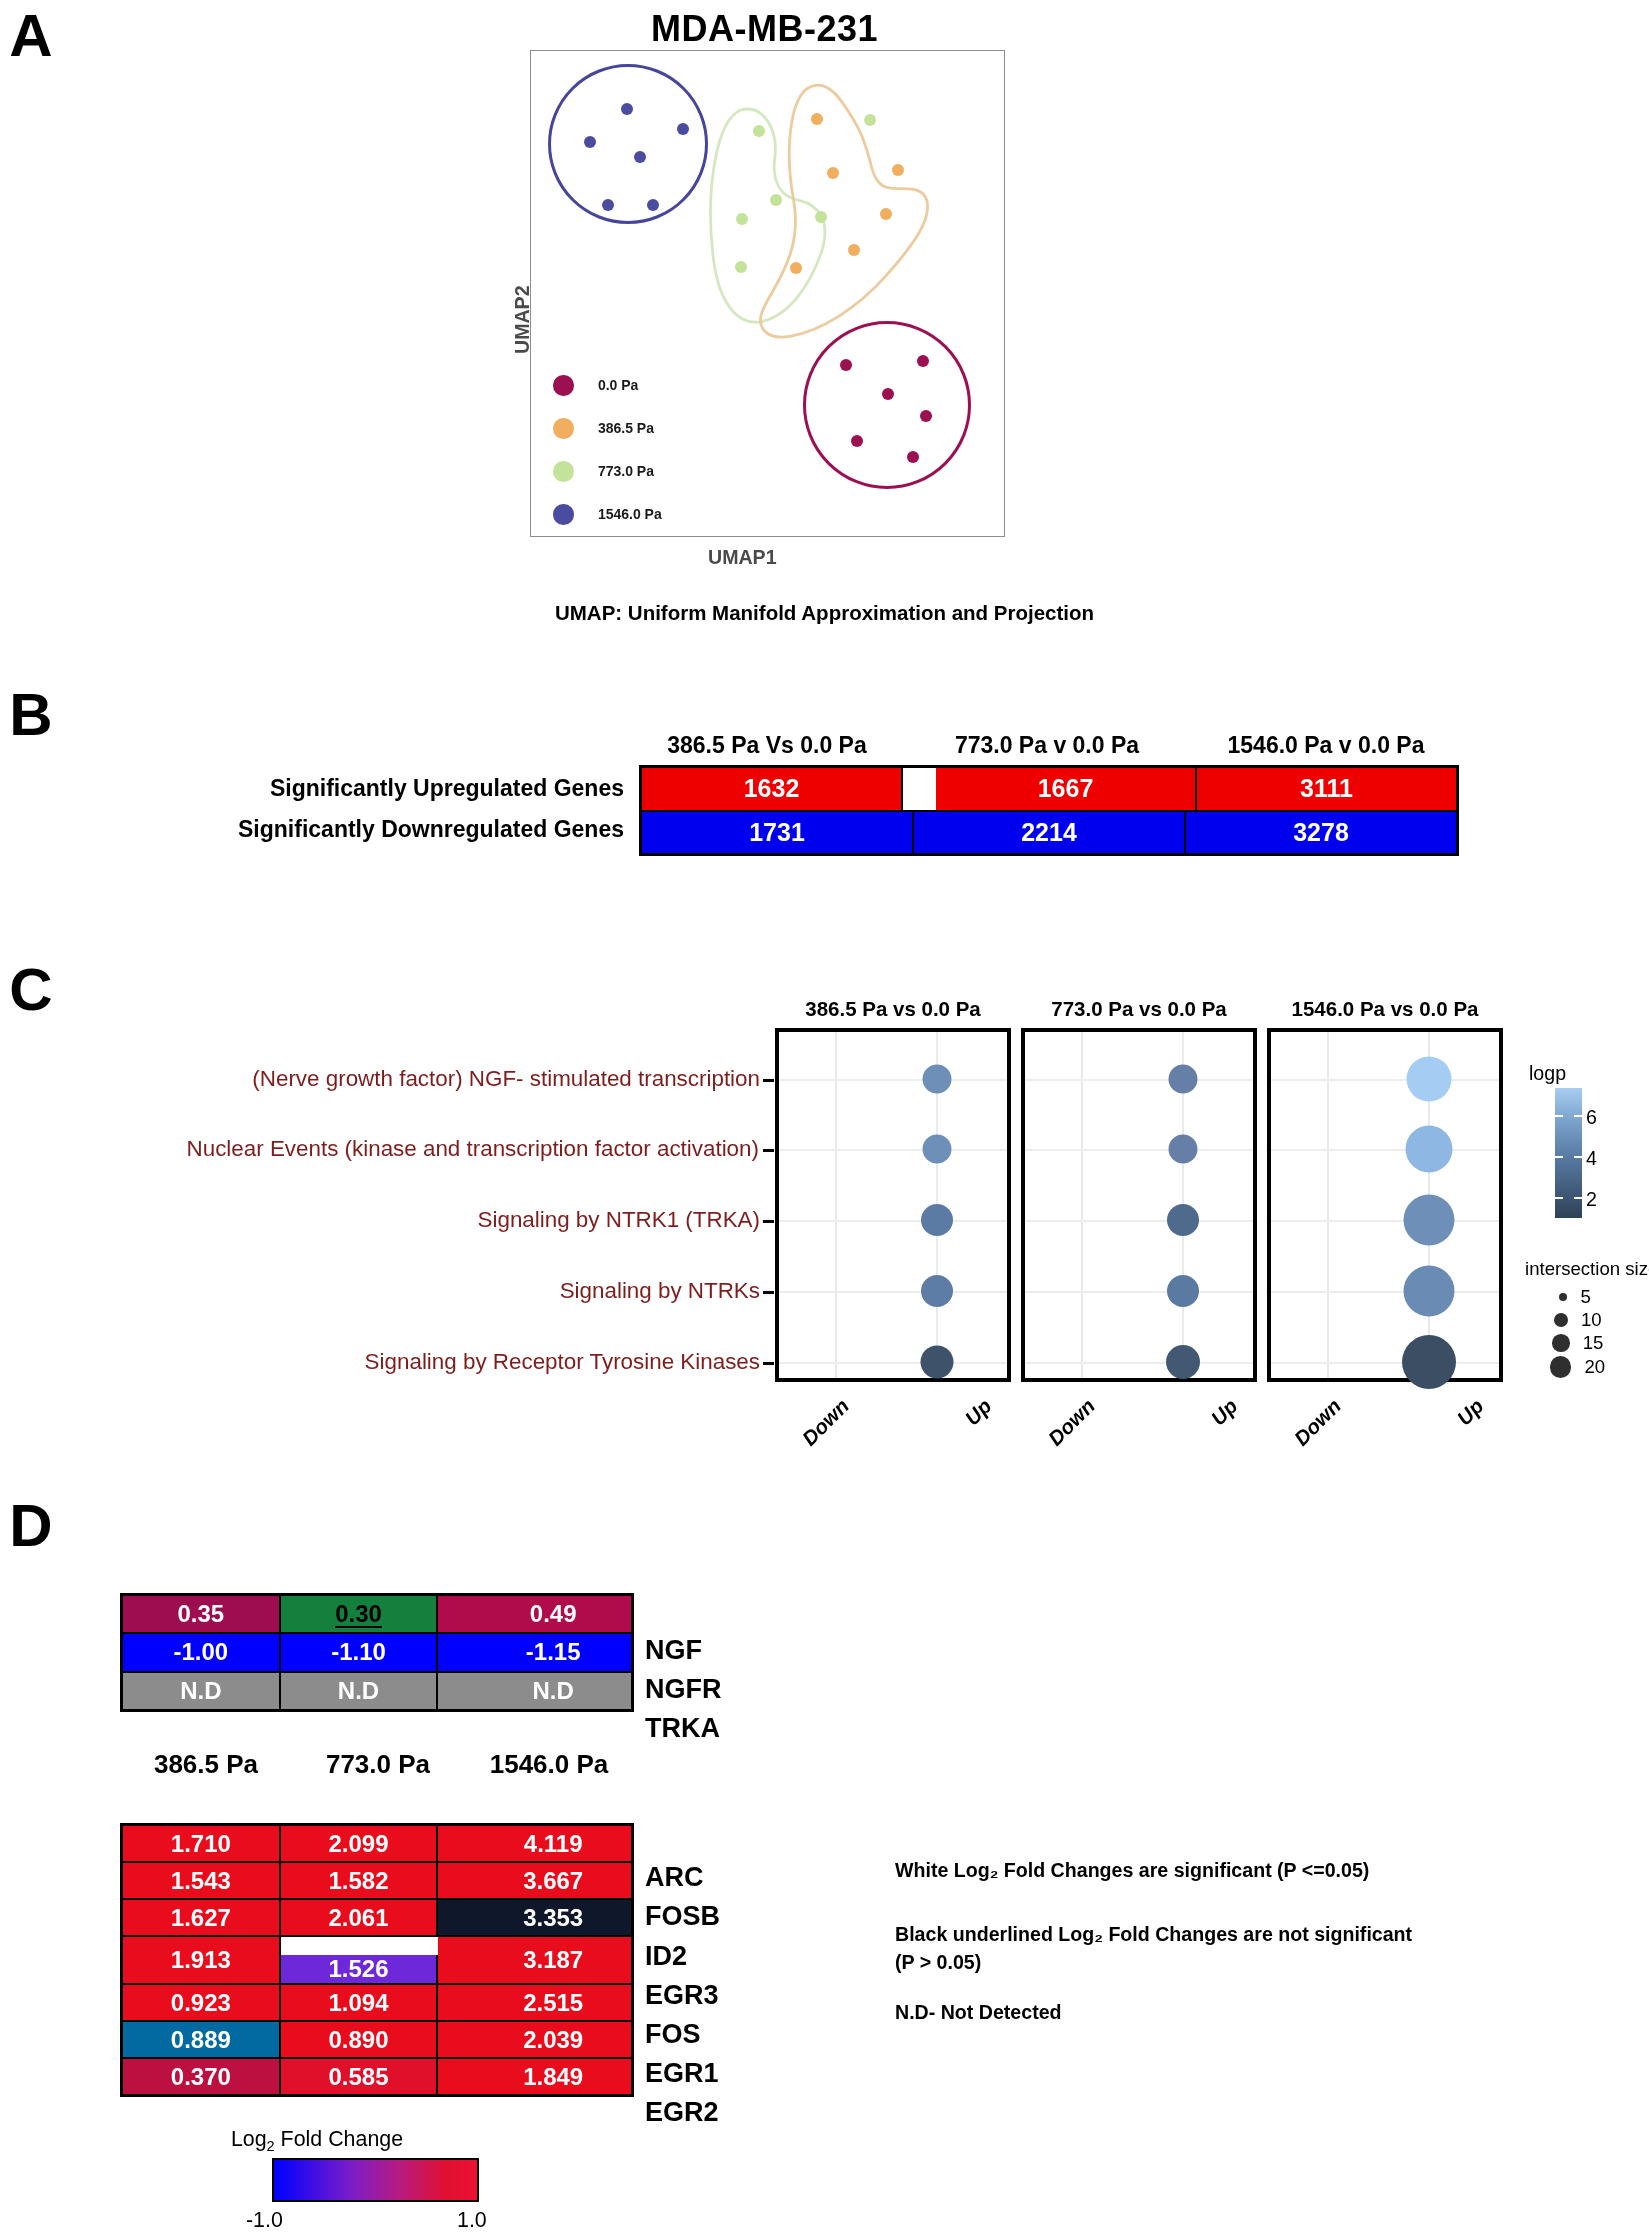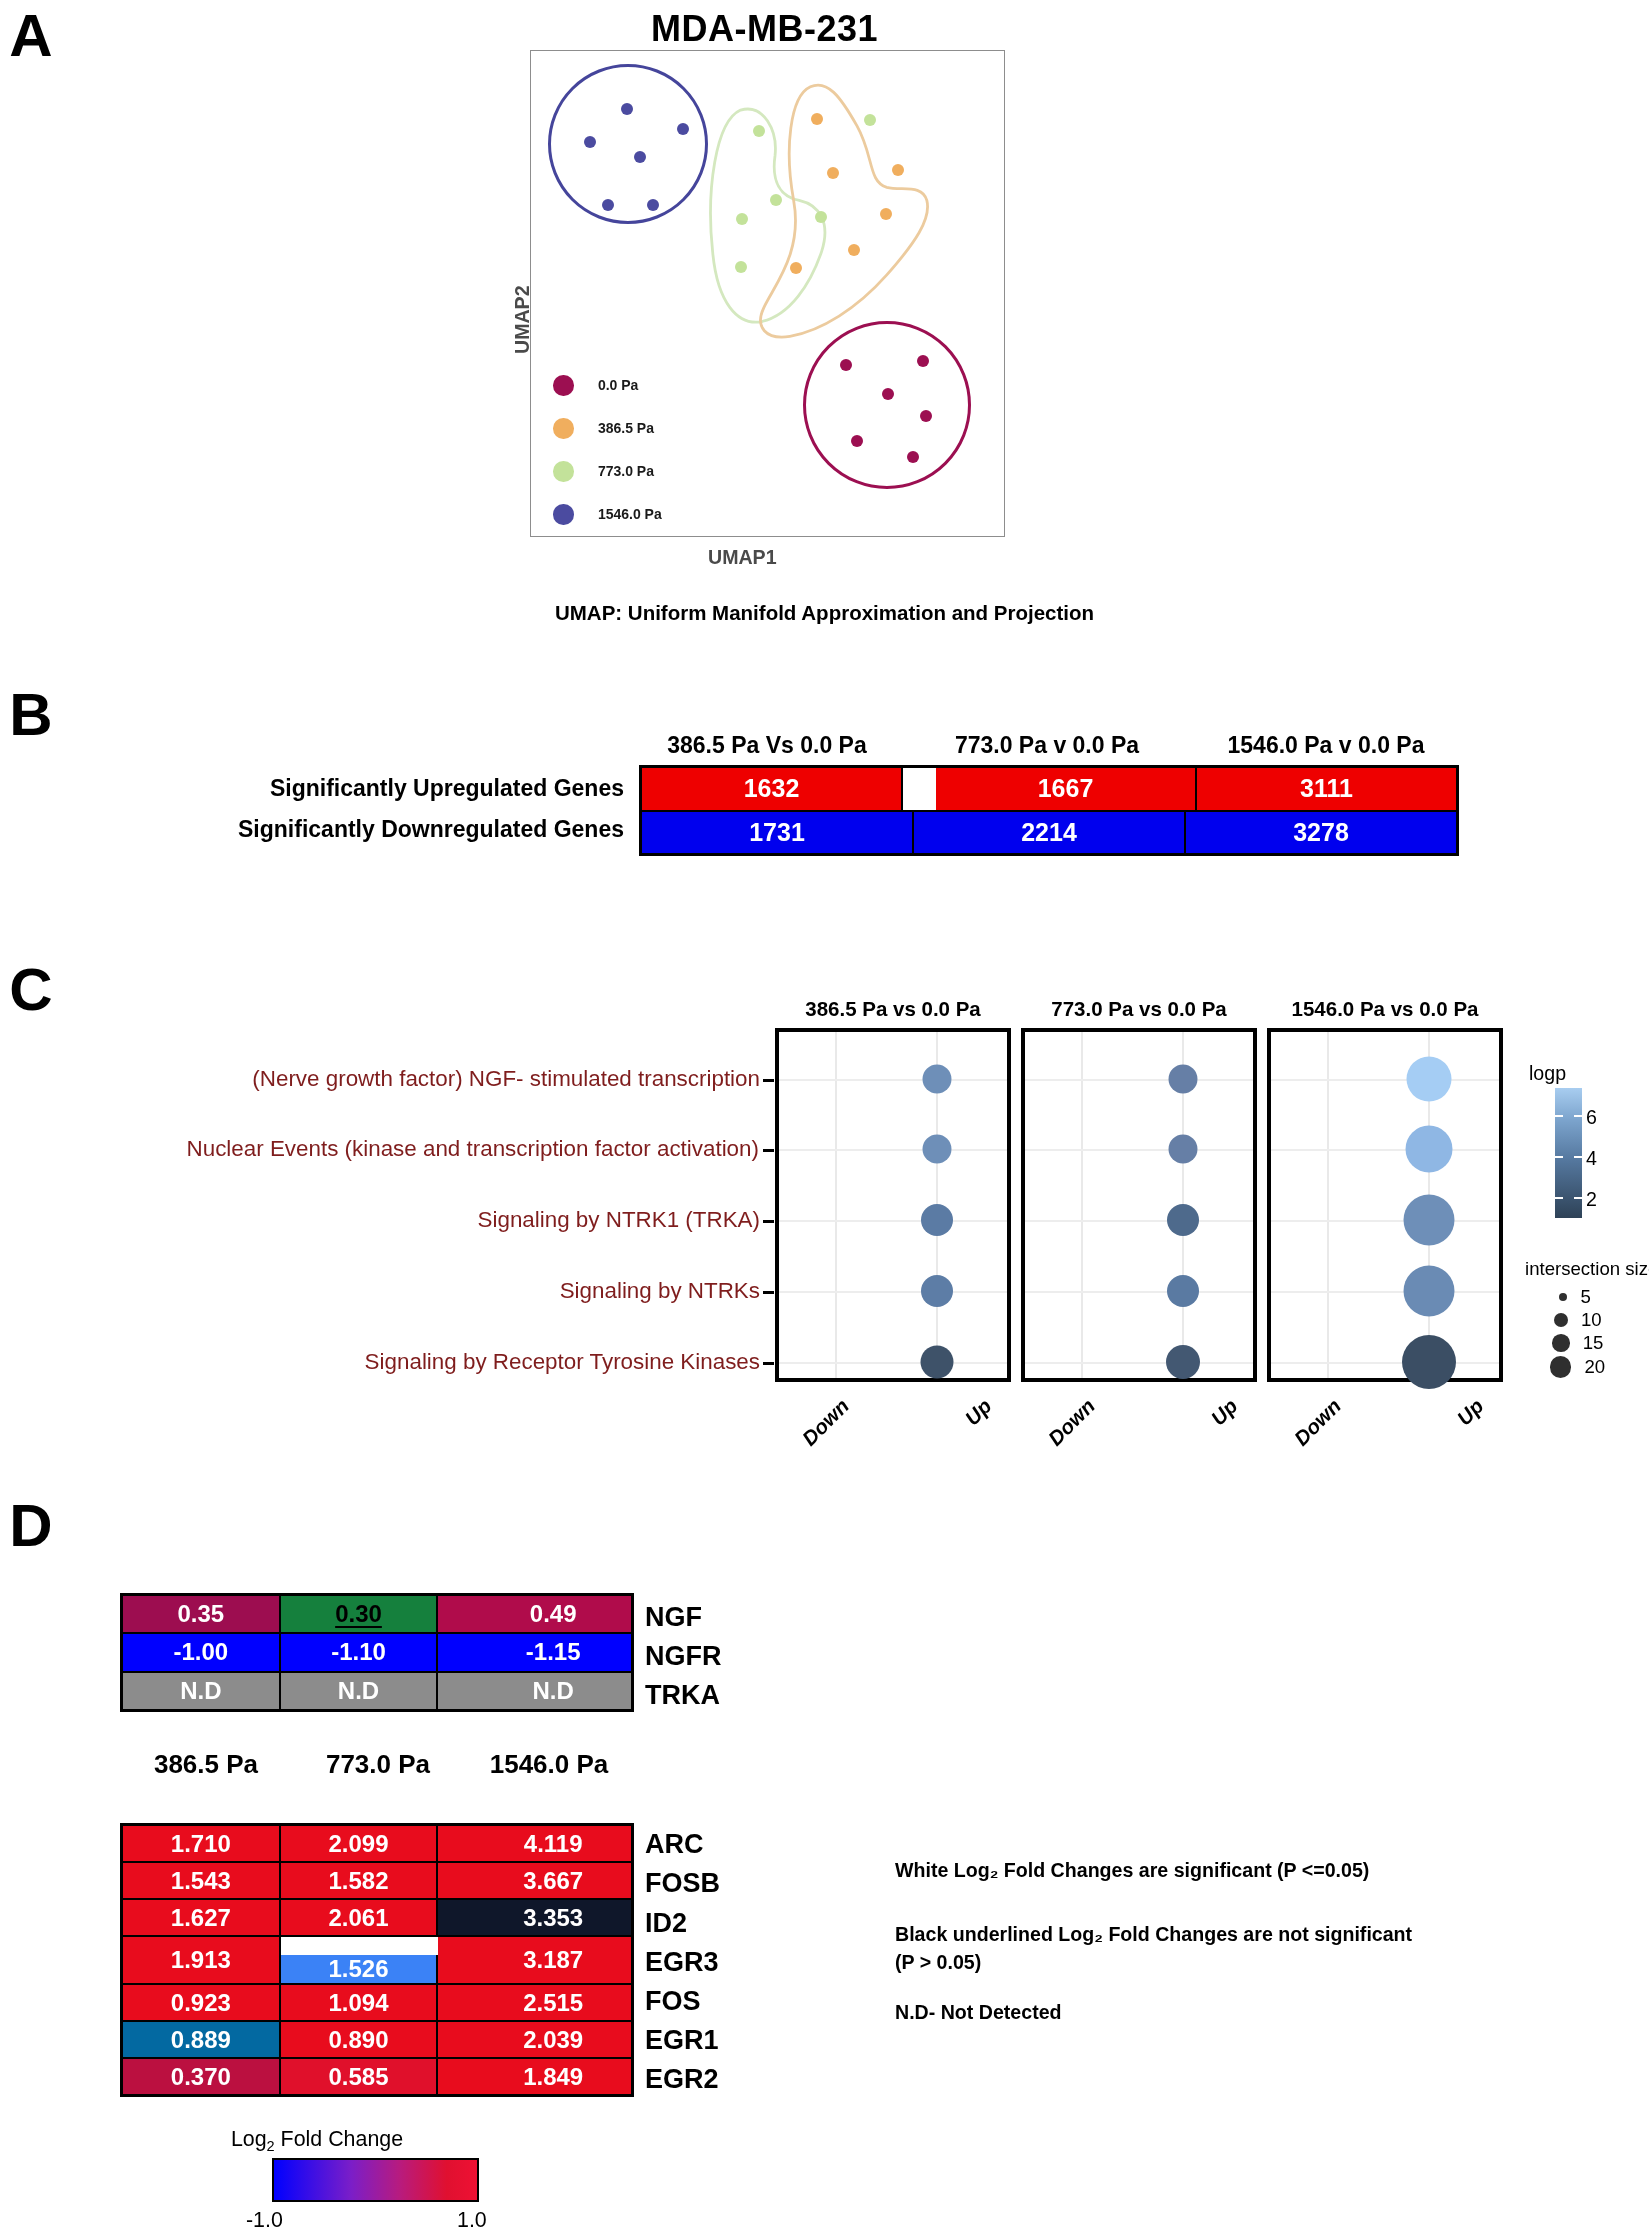--- a/index.html
+++ b/index.html
@@ -222,20 +222,21 @@
     text-decoration: underline;
     text-underline-offset: 3.7px;
   }
   .dGeneLabel {
     position: absolute;
     font-size: 27px;
     font-weight: bold;
     white-space: nowrap;
     display: flex;
     align-items: center;
+    margin-top: 33px;
   }
   .dColHead {
     position: absolute;
     font-size: 26px;
     font-weight: bold;
     text-align: center;
     white-space: nowrap;
   }
   .dNote {
     position: absolute;
@@ -497,21 +498,21 @@
     <div class="dCell" style="background:#e80c1d;">1.582</div>
     <div class="dCell" style="background:#e80c1d;">3.667</div>
   </div>
   <div class="dRow">
     <div class="dCell" style="background:#e80c1d;">1.627</div>
     <div class="dCell" style="background:#e80c1d;">2.061</div>
     <div class="dCell" style="background:#0f172a;">3.353</div>
   </div>
   <div class="dRow">
     <div class="dCell" style="background:#e80c1d;">1.913</div>
-    <div class="dCell" style="background:#3b82f6;margin-top:18px;">1.526</div>
+    <div class="dCell" style="background:#6d28d9;margin-top:18px;">1.526</div>
     <div class="dCell" style="background:#e80c1d;">3.187</div>
   </div>
   <div class="dRow">
     <div class="dCell" style="background:#e80c1d;">0.923</div>
     <div class="dCell" style="background:#e80c1d;">1.094</div>
     <div class="dCell" style="background:#e80c1d;">2.515</div>
   </div>
   <div class="dRow">
     <div class="dCell" style="background:#0369a1;">0.889</div>
     <div class="dCell" style="background:#e80c1d;">0.890</div>

